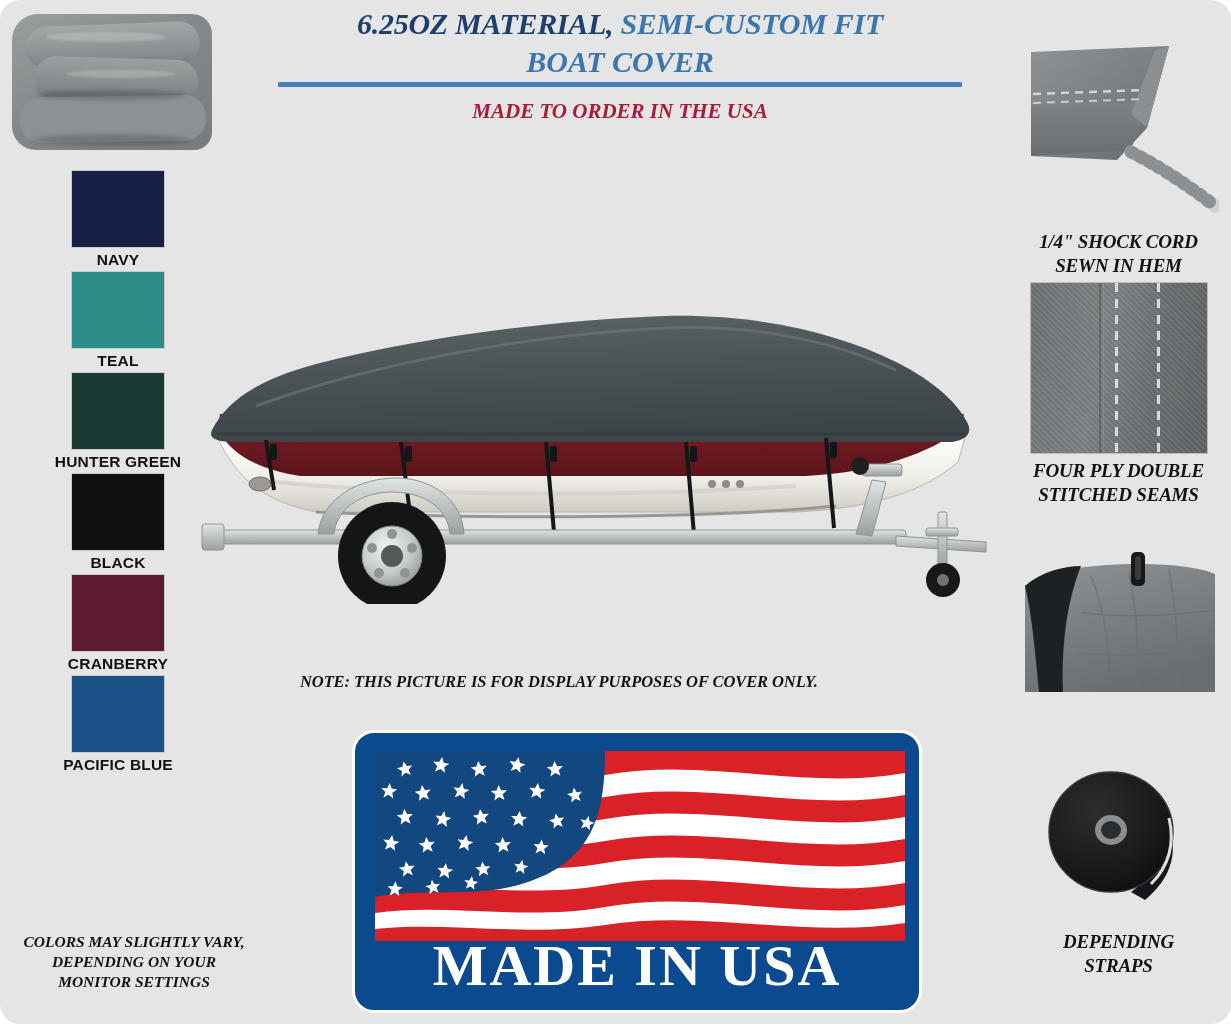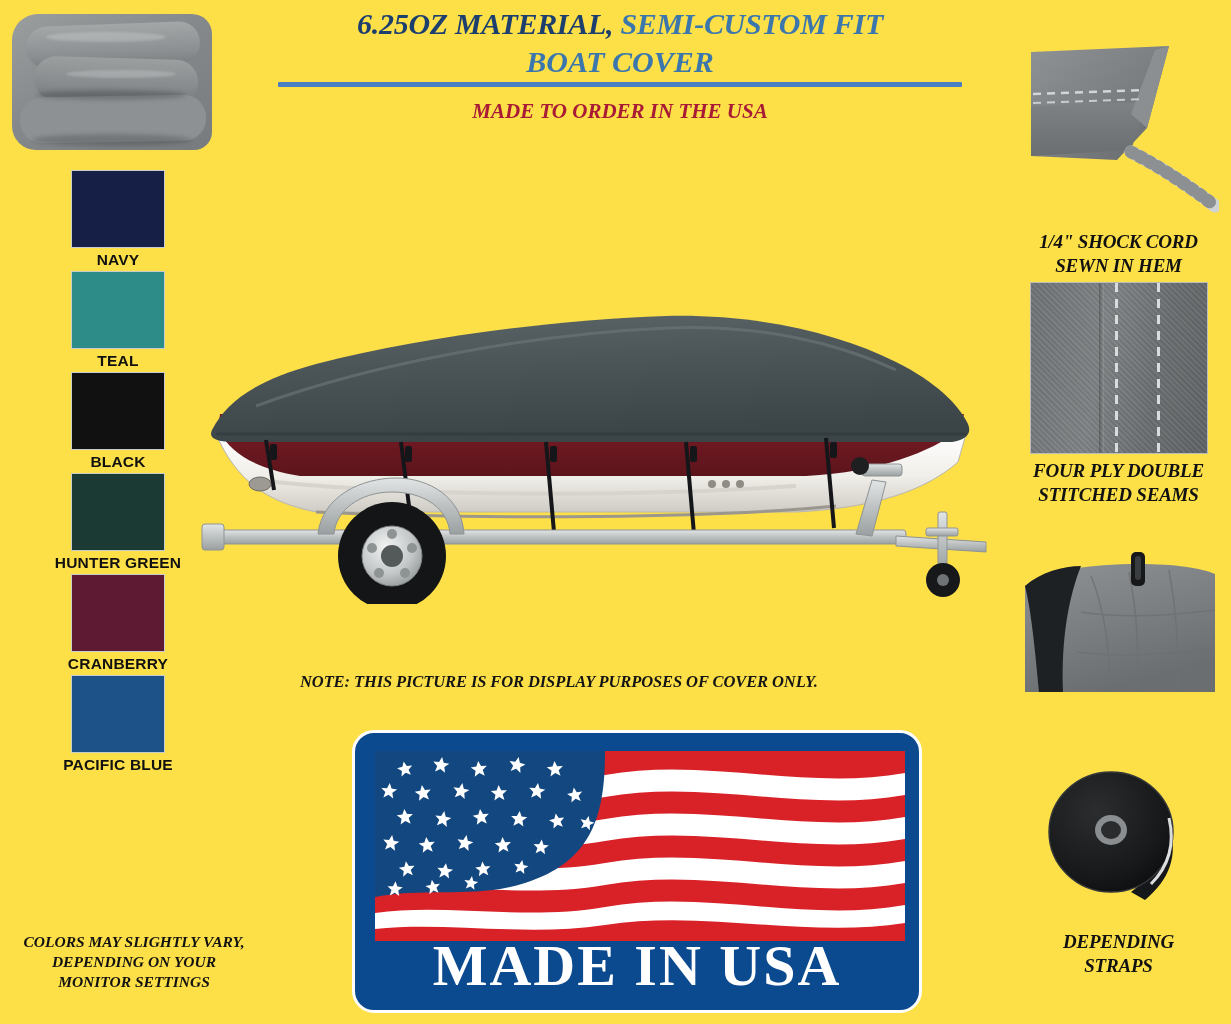--- a/index.html
+++ b/index.html
@@ -4,23 +4,24 @@
 <style>
   html, body {
     margin: 0;
     padding: 0;
     background: #ffffff;
   }
   #page {
     position: relative;
     width: 1231px;
     height: 1024px;
-    background: #fde047;
+    background: #e5e5e5;
     overflow: hidden;
     font-family: "Liberation Serif", serif;
+    border-radius: 20px;
   }
 
   
   .header {
     position: absolute;
     left: 250px;
     top: 4px;
     width: 740px;
     text-align: center;
   }
@@ -306,26 +307,26 @@
   <div class="swatch-col">
     <div class="swatch-item">
       <div class="swatch-chip" style="background:#161f45"></div>
       <div class="swatch-label">NAVY</div>
     </div>
     <div class="swatch-item">
       <div class="swatch-chip" style="background:#2e8c88"></div>
       <div class="swatch-label">TEAL</div>
     </div>
     <div class="swatch-item">
+      <div class="swatch-chip" style="background:#1a3a33"></div>
+      <div class="swatch-label">HUNTER GREEN</div>
+    </div>
+    <div class="swatch-item">
       <div class="swatch-chip" style="background:#111111"></div>
       <div class="swatch-label">BLACK</div>
-    </div>
-    <div class="swatch-item">
-      <div class="swatch-chip" style="background:#1a3a33"></div>
-      <div class="swatch-label">HUNTER GREEN</div>
     </div>
     <div class="swatch-item">
       <div class="swatch-chip" style="background:#5e1a32"></div>
       <div class="swatch-label">CRANBERRY</div>
     </div>
     <div class="swatch-item">
       <div class="swatch-chip" style="background:#1d5289"></div>
       <div class="swatch-label">PACIFIC BLUE</div>
     </div>
   </div>

